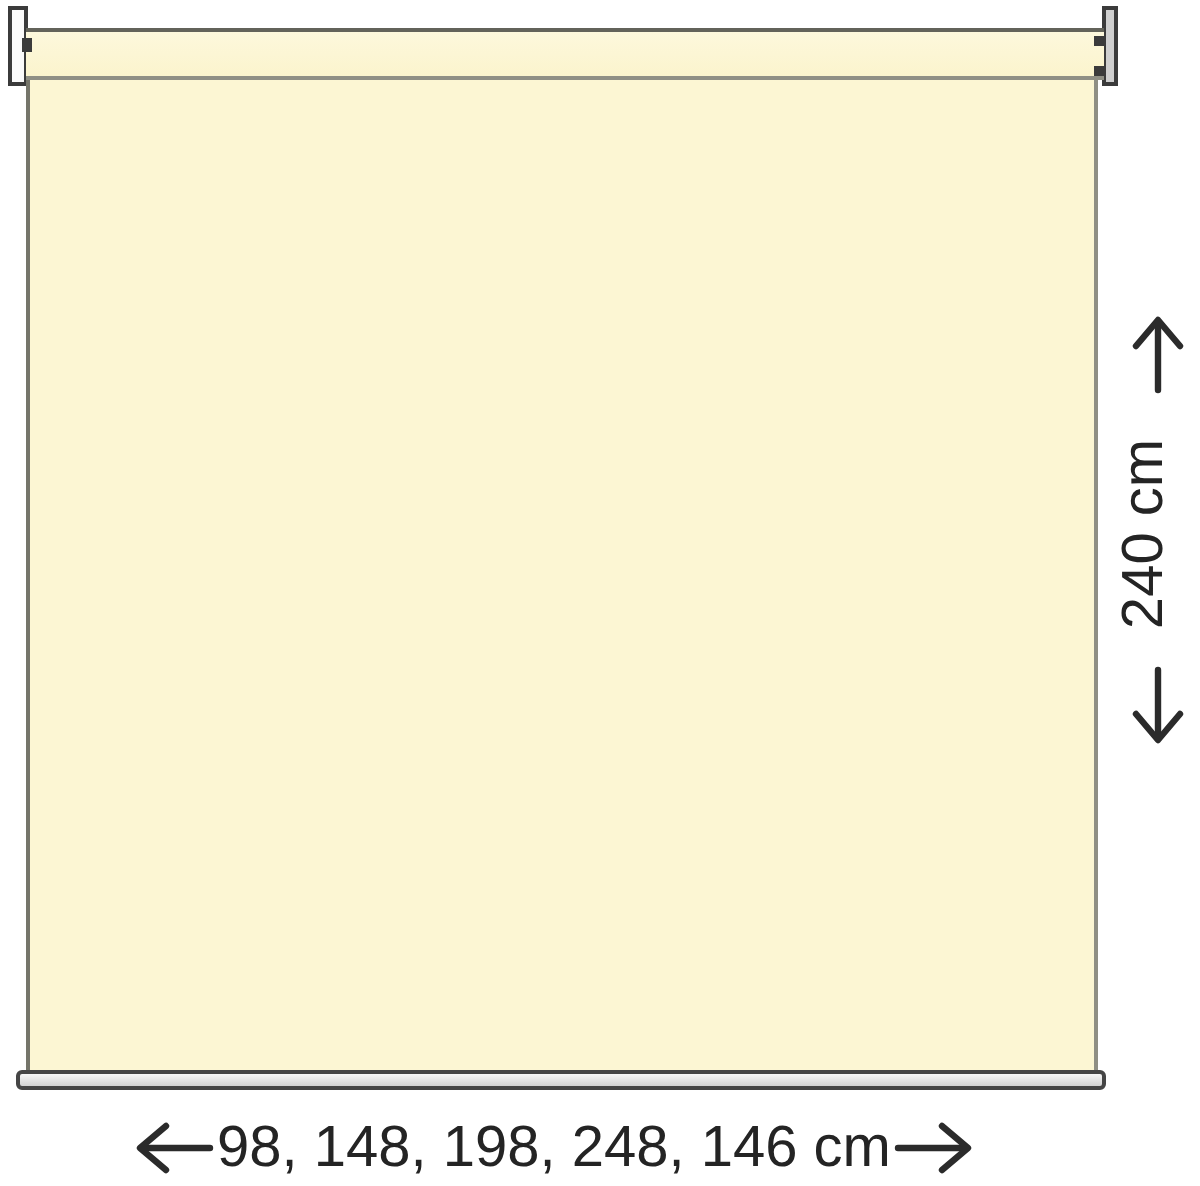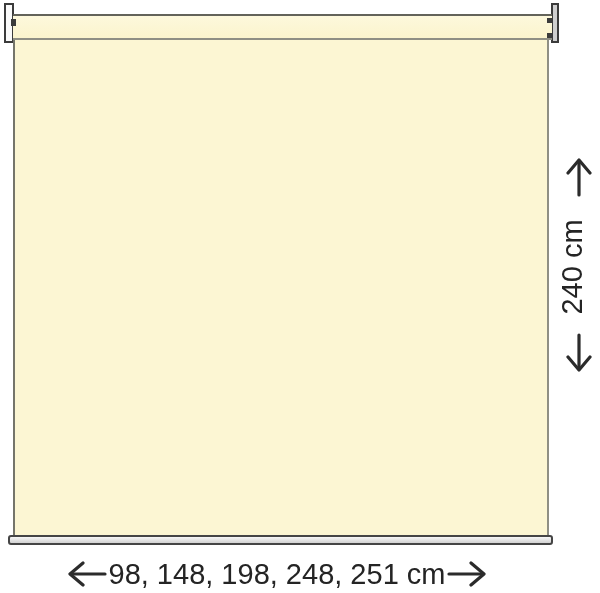--- a/index.html
+++ b/index.html
@@ -131,21 +131,21 @@
       <polyline points="2,24 13,37 24,24" fill="none" stroke="#2b2b2b" stroke-width="3.2" stroke-linecap="round" stroke-linejoin="round"></polyline>
     </svg>
   </div>
 
   <div class="dim-arrow arrow-left">
     <svg class="arrow-glyph" width="42" height="26" viewBox="0 0 42 26">
       <line x1="40" y1="13" x2="7" y2="13" stroke="#2b2b2b" stroke-width="3.2" stroke-linecap="round"></line>
       <polyline points="18,2 5,13 18,24" fill="none" stroke="#2b2b2b" stroke-width="3.2" stroke-linecap="round" stroke-linejoin="round"></polyline>
     </svg>
   </div>
-  <div class="width-label">98, 148, 198, 248, 251 cm</div>
+  <div class="width-label">98, 148, 198, 248, 146 cm</div>
   <div class="dim-arrow arrow-right">
     <svg class="arrow-glyph" width="42" height="26" viewBox="0 0 42 26">
       <line x1="2" y1="13" x2="35" y2="13" stroke="#2b2b2b" stroke-width="3.2" stroke-linecap="round"></line>
       <polyline points="24,2 37,13 24,24" fill="none" stroke="#2b2b2b" stroke-width="3.2" stroke-linecap="round" stroke-linejoin="round"></polyline>
     </svg>
   </div>
 
 </div>
 
 </body></html>

